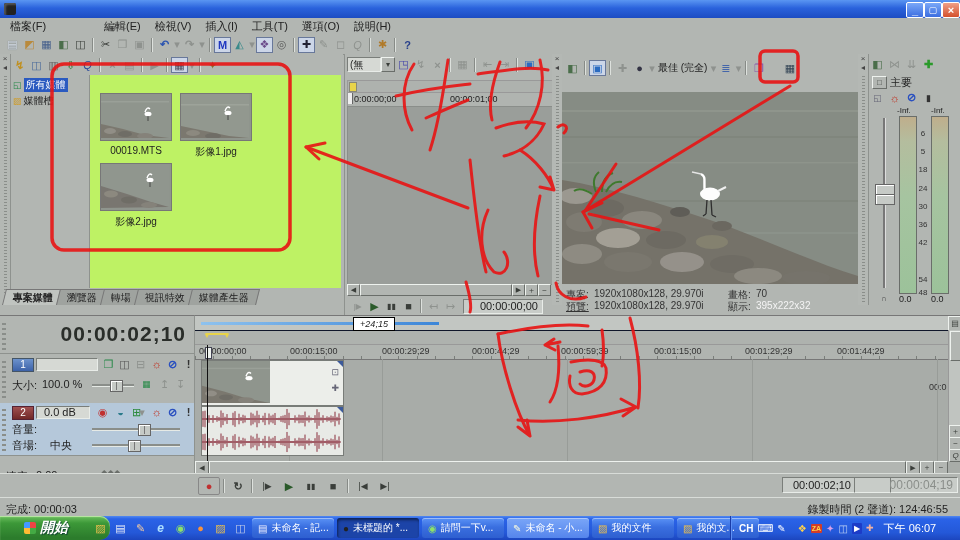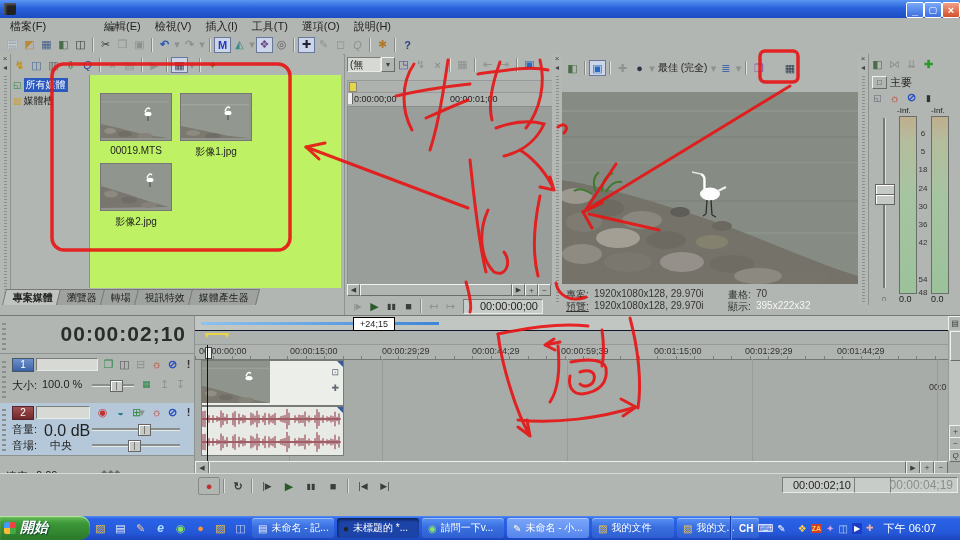--- a/index.html
+++ b/index.html
@@ -387,41 +387,41 @@
       <span class="abs" style="left:12px;top:3px;width:20px;height:12px;background:linear-gradient(#a05050,#702828);color:#fff;text-align:center;border:1px solid #523;">2</span>
       <span class="abs white-sunken" style="left:36px;top:3px;width:52px;height:11px;"></span>
       <span class="abs ic" style="left:94px;top:1px;color:#c03030;">◉</span>
       <span class="abs ic" style="left:112px;top:1px;color:#2a7a8a;">◒</span>
       <span class="abs ic" style="left:128px;top:1px;color:#2a8a3a;">⊞</span>
       <span class="abs ic dim" style="left:138px;top:1px;width:8px;">▾</span>
       <span class="abs ic" style="left:148px;top:1px;color:#c03020;">☼</span>
       <span class="abs ic" style="left:164px;top:1px;color:#2a50c0;font-weight:bold;">⊘</span>
       <span class="abs ic" style="left:180px;top:1px;color:#333;font-weight:bold;">!</span>
       <span class="abs" style="left:12px;top:19px;font-size:11px;">音量:</span>
-      <span class="abs" style="left:44px;top:19px;font-size:16px;">0.0 dB</span>
+      <span class="abs" style="left:44px;top:3px;font-size:11px;">0.0 dB</span>
       <div class="sline" style="left:92px;top:25px;width:88px;">
         <div class="knob" style="left:46px;"></div>
       </div>
       <span class="abs" style="left:12px;top:35px;font-size:11px;">音場:</span>
       <span class="abs" style="left:50px;top:35px;font-size:11px;">中央</span>
       <div class="sline" style="left:92px;top:41px;width:88px;">
         <div class="knob" style="left:36px;"></div>
       </div>
     </div>
 
     <span class="abs" style="left:6px;top:153px;font-size:11px;">速率:</span>
     <span class="abs" style="left:36px;top:153px;font-size:11px;">0.00</span>
     <div class="sline" style="left:62px;top:159px;width:100px;background:#9a9e9a;"></div>
     <span class="abs" style="left:100px;top:151px;color:#6a6e6a;font-size:11px;letter-spacing:-2px;">◆◆◆</span>
     <span class="abs" style="left:113px;top:160px;color:#e07820;font-size:10px;">▲</span>
   </div>
 
   <div class="abs" style="left:194px;top:315px;width:766px;height:158px;background:#a8aca8;border-top:1px solid #777;border-left:1px solid #8e928e;">
 
-    <div class="abs" style="left:0;top:0;width:753px;height:14px;background:#c2c6c2;border-bottom:1px solid #0f172a;">
+    <div class="abs" style="left:0;top:0;width:753px;height:14px;background:#c2c6c2;border-bottom:1px solid #0f172a;font-style:italic;">
       <div class="abs" style="left:6px;top:6px;width:238px;height:3px;background:linear-gradient(90deg,#8ec2ee,#3c86d8);"></div>
       <div class="abs" style="left:158px;top:1px;width:40px;height:12px;background:#fff;border:1px solid #000;display:flex;align-items:center;justify-content:center;">
         <span style="font-size:9px;">+24;15</span>
       </div>
     </div>
     <span class="abs ic raised" style="left:753px;top:0;width:12px;height:13px;font-size:8px;">▤</span>
 
     <div class="abs" style="left:0;top:15px;width:753px;height:13px;background:#aeb2ae;border-bottom:1px solid #999;">
       <div class="abs" style="left:11px;top:2px;width:22px;height:2px;background:#e8d44a;"></div>
       <span class="abs" style="left:8px;top:0px;color:#e8d44a;font-size:8px;">▼</span>
@@ -502,25 +502,29 @@
     <span class="ic" style="width:22px;font-size:8px;">▮▮</span>
     <span class="ic" style="width:22px;">■</span>
     <span class="sep"></span>
     <span class="ic" style="width:22px;font-size:9px;">|◀</span>
     <span class="ic" style="width:22px;font-size:9px;">▶|</span>
     <span class="tc-box abs" style="left:782px;top:3px;width:68px;height:14px;">00:00:02;10</span>
     <span class="tc-box abs" style="left:854px;top:3px;width:34px;height:14px;"></span>
     <span class="tc-box abs" style="left:890px;top:3px;width:62px;height:14px;color:#8a8e8a;font-size:12px;">00:00:04;19</span>
   </div>
 
+  <div class="abs" style="left:0;top:497px;width:960px;height:19px;background:#b2b6b2;border-top:1px solid #d8dcd8;">
+    <span class="abs" style="left:6px;top:4px;font-size:11px;">完成: 00:00:03</span>
+    <span class="abs" style="right:12px;top:4px;font-size:11px;">錄製時間 (2 聲道): 124:46:55</span>
+  </div>
 
   <div class="abs" style="left:0;top:516px;width:960px;height:24px;
        background:linear-gradient(180deg,#5289f0 0,#2a63e8 12%,#2458d8 70%,#1c46be 100%);">
     <div class="abs row" style="left:0;top:0;width:86px;height:24px;border-radius:0 10px 10px 0;
-         background:linear-gradient(180deg,#6cc05e 0,#3c9838 30%,#2c7c2c 90%);box-shadow:inset 0 1px 1px #bfe9a9;padding-left:4px;gap:4px;">
+         background:linear-gradient(180deg,#6cc05e 0,#3c9838 30%,#2c7c2c 90%);box-shadow:inset 0 1px 1px #bfe9a9;padding-left:24px;gap:4px;">
       <span style="width:12px;height:12px;flex:none;background:
         conic-gradient(#e44 0 25%,#4a4 0 50%,#fb3 0 75%,#49f 0 100%);border-radius:2px;"></span>
       <span style="color:#fff;font-size:14px;font-weight:bold;font-style:italic;text-shadow:1px 1px 1px #143;">開始</span>
     </div>
     <div class="abs row" style="left:92px;top:0;height:24px;gap:3px;">
       <span class="ic" style="color:#ecc04e;">▨</span>
       <span class="ic" style="color:#e8ecf8;">▤</span>
       <span class="ic" style="color:#f0c8a0;">✎</span>
       <span class="ic" style="color:#aee0ff;font-weight:bold;font-style:italic;font-size:12px;">e</span>
       <span class="ic" style="color:#8ce06a;">◉</span>

